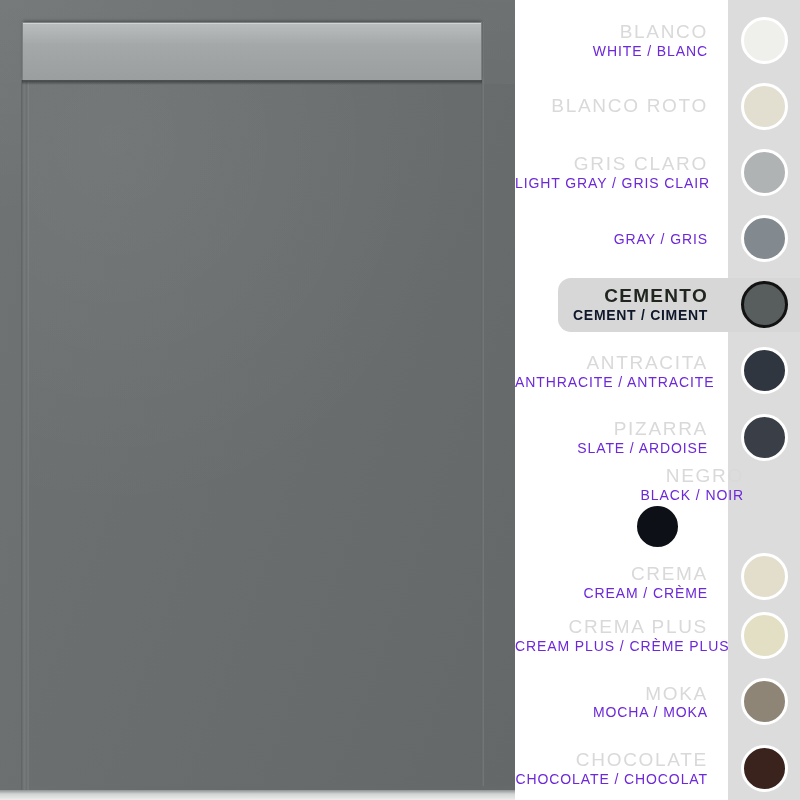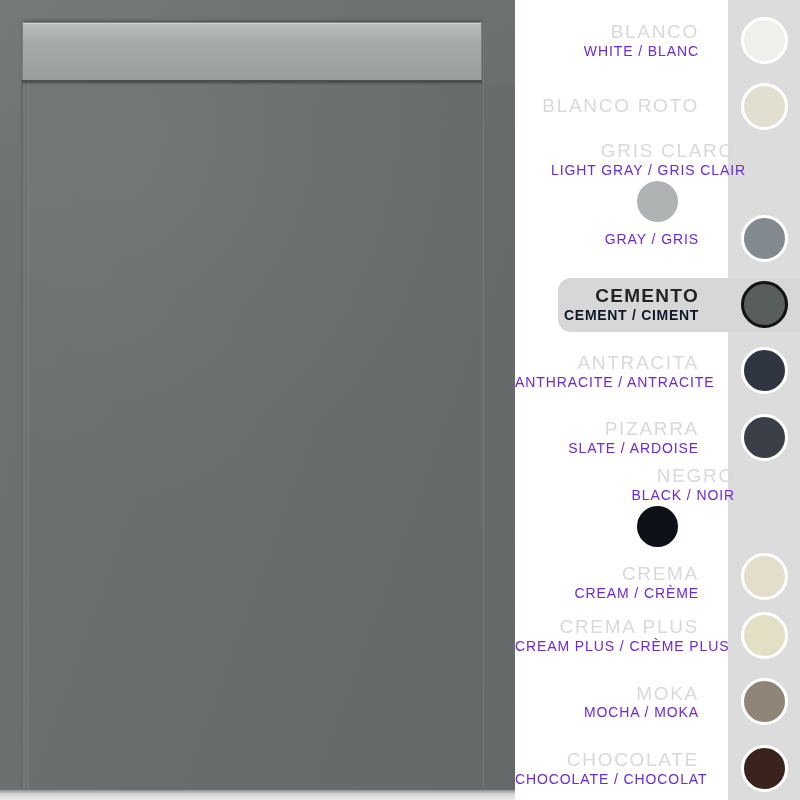--- a/index.html
+++ b/index.html
@@ -120,21 +120,21 @@
     left:0;
     width:285px;
     height:62px;
     display:flex;
     align-items:center;
   }
   .row-label{
     position:relative;
     z-index:2;
     width:213px;
-    padding-right:29px;
+    padding-right:20px;
     box-sizing:border-box;
     text-align:right;
     line-height:1.05;
   }
   .row-pill{
     position:absolute;
     left:43px;top:4px;
     width:242px;height:54px;
     background:#d7d7d7;
     border-radius:13px 0 0 13px;
@@ -221,21 +221,21 @@
           </div>
         </div>
         <div class="color-row" style="top: 75.1818px;">
           <div class="row-label">
             <span class="name-es">BLANCO ROTO</span>
           </div>
           <div class="swatch-wrap">
             <div class="swatch" style="background-color: rgb(226, 222, 208);"></div>
           </div>
         </div>
-        <div class="color-row" style="top: 141.364px; flex-direction: column;">
+        <div class="color-row" style="top: 141.364px;">
           <div class="row-label">
             <span class="name-es">GRIS CLARO</span>
             <span class="name-int">LIGHT GRAY / GRIS CLAIR</span>
           </div>
           <div class="swatch-wrap">
             <div class="swatch" style="background-color: rgb(176, 179, 180);"></div>
           </div>
         </div>
         <div class="color-row" style="top: 207.545px;">
           <div class="row-label">

